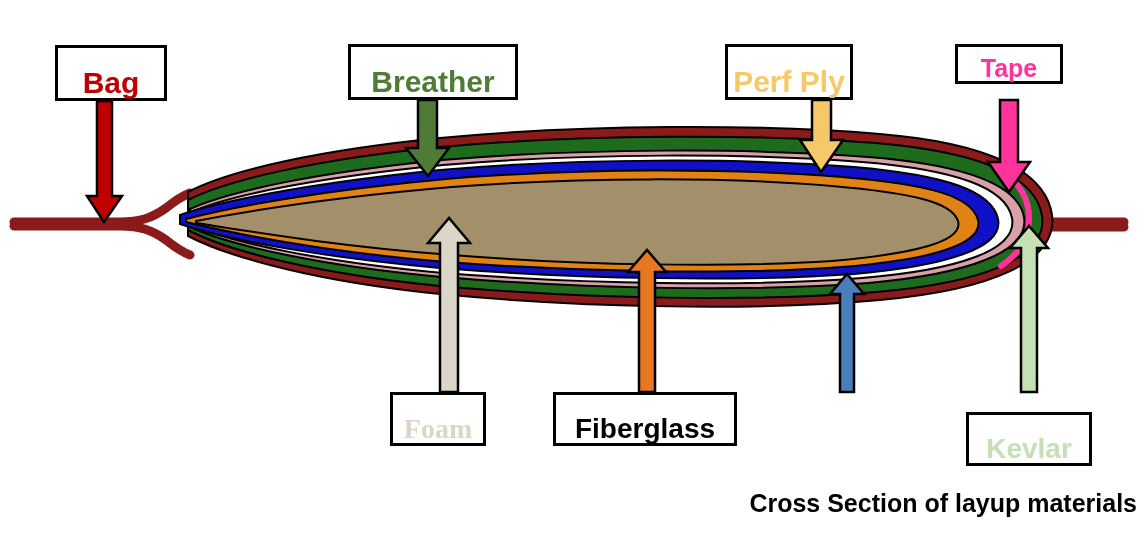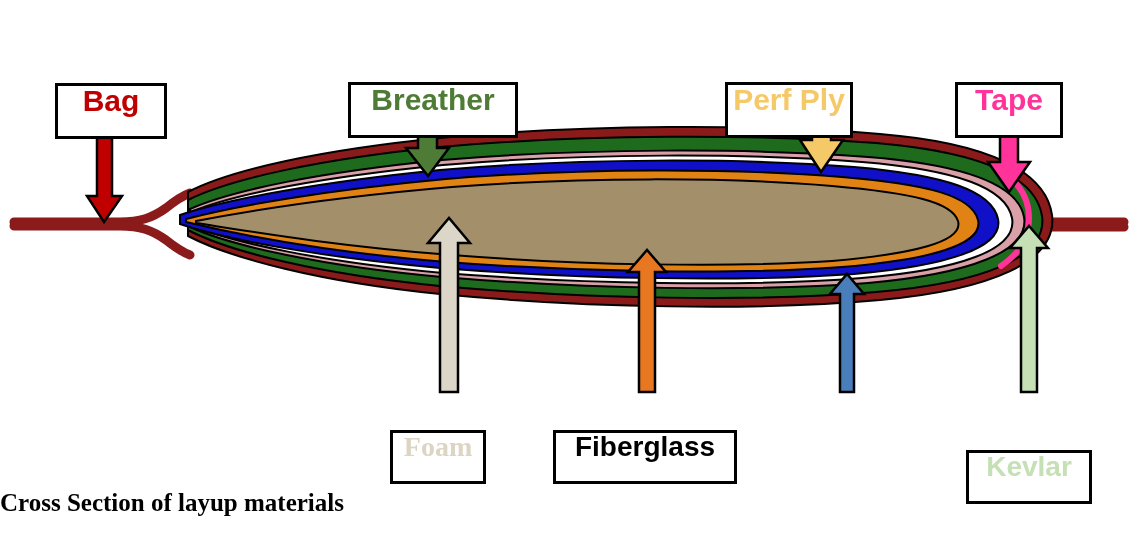--- a/index.html
+++ b/index.html
@@ -28,49 +28,48 @@
     height: 538px;
     display: block;
   }
   
   .label-box {
     position: absolute;
     box-sizing: border-box;
     background: #ffffff;
     border: 3px solid #000000;
     display: flex;
-    align-items: flex-start;
+    align-items: flex-end;
     justify-content: center;
     font-weight: bold;
     line-height: 1;
     white-space: nowrap;
     z-index: 5;
-    margin-top: 38px;
   }
   .label-box span {
     display: block;
   }
   .lbl-bag      { left: 55px;  top: 45px;  width: 112px; height: 56px; font-size: 30px; }
   .lbl-breather { left: 348px; top: 44px;  width: 170px; height: 56px; font-size: 30px; }
   .lbl-perfply  { left: 725px; top: 44px;  width: 128px; height: 56px; font-size: 30px; }
-  .lbl-tape     { left: 955px; top: 44px;  width: 108px; height: 56px; font-size: 30px; }
+  .lbl-tape     { left: 955px; top: 44px;  width: 108px; height: 40px; font-size: 25px; }
 
   .lbl-foam       { left: 390px; top: 392px; width: 96px; height: 54px; font-size: 28px; font-family: Liberation Serif, serif; }
   .lbl-fiberglass { left: 553px; top: 392px; width: 184px; height: 54px; font-size: 28px; }
   .lbl-mylar      { left: 786px; top: 392px; width: 122px; height: 54px; font-size: 28px; }
   .lbl-kevlar     { left: 966px; top: 412px; width: 126px; height: 54px; font-size: 28px; }
 
   
   #caption {
     position: absolute;
     left: 0;
     top: 489px;
     width: 1137px;
-    text-align: left;
-    font-family: Liberation Serif, serif;
+    text-align: right;
+    font-family: Liberation Sans, sans-serif;
     font-weight: bold;
     font-size: 25px;
     color: #000000;
     z-index: 5;
   }
 </style>
 </head>
 <body>
 
 <div id="stage">

